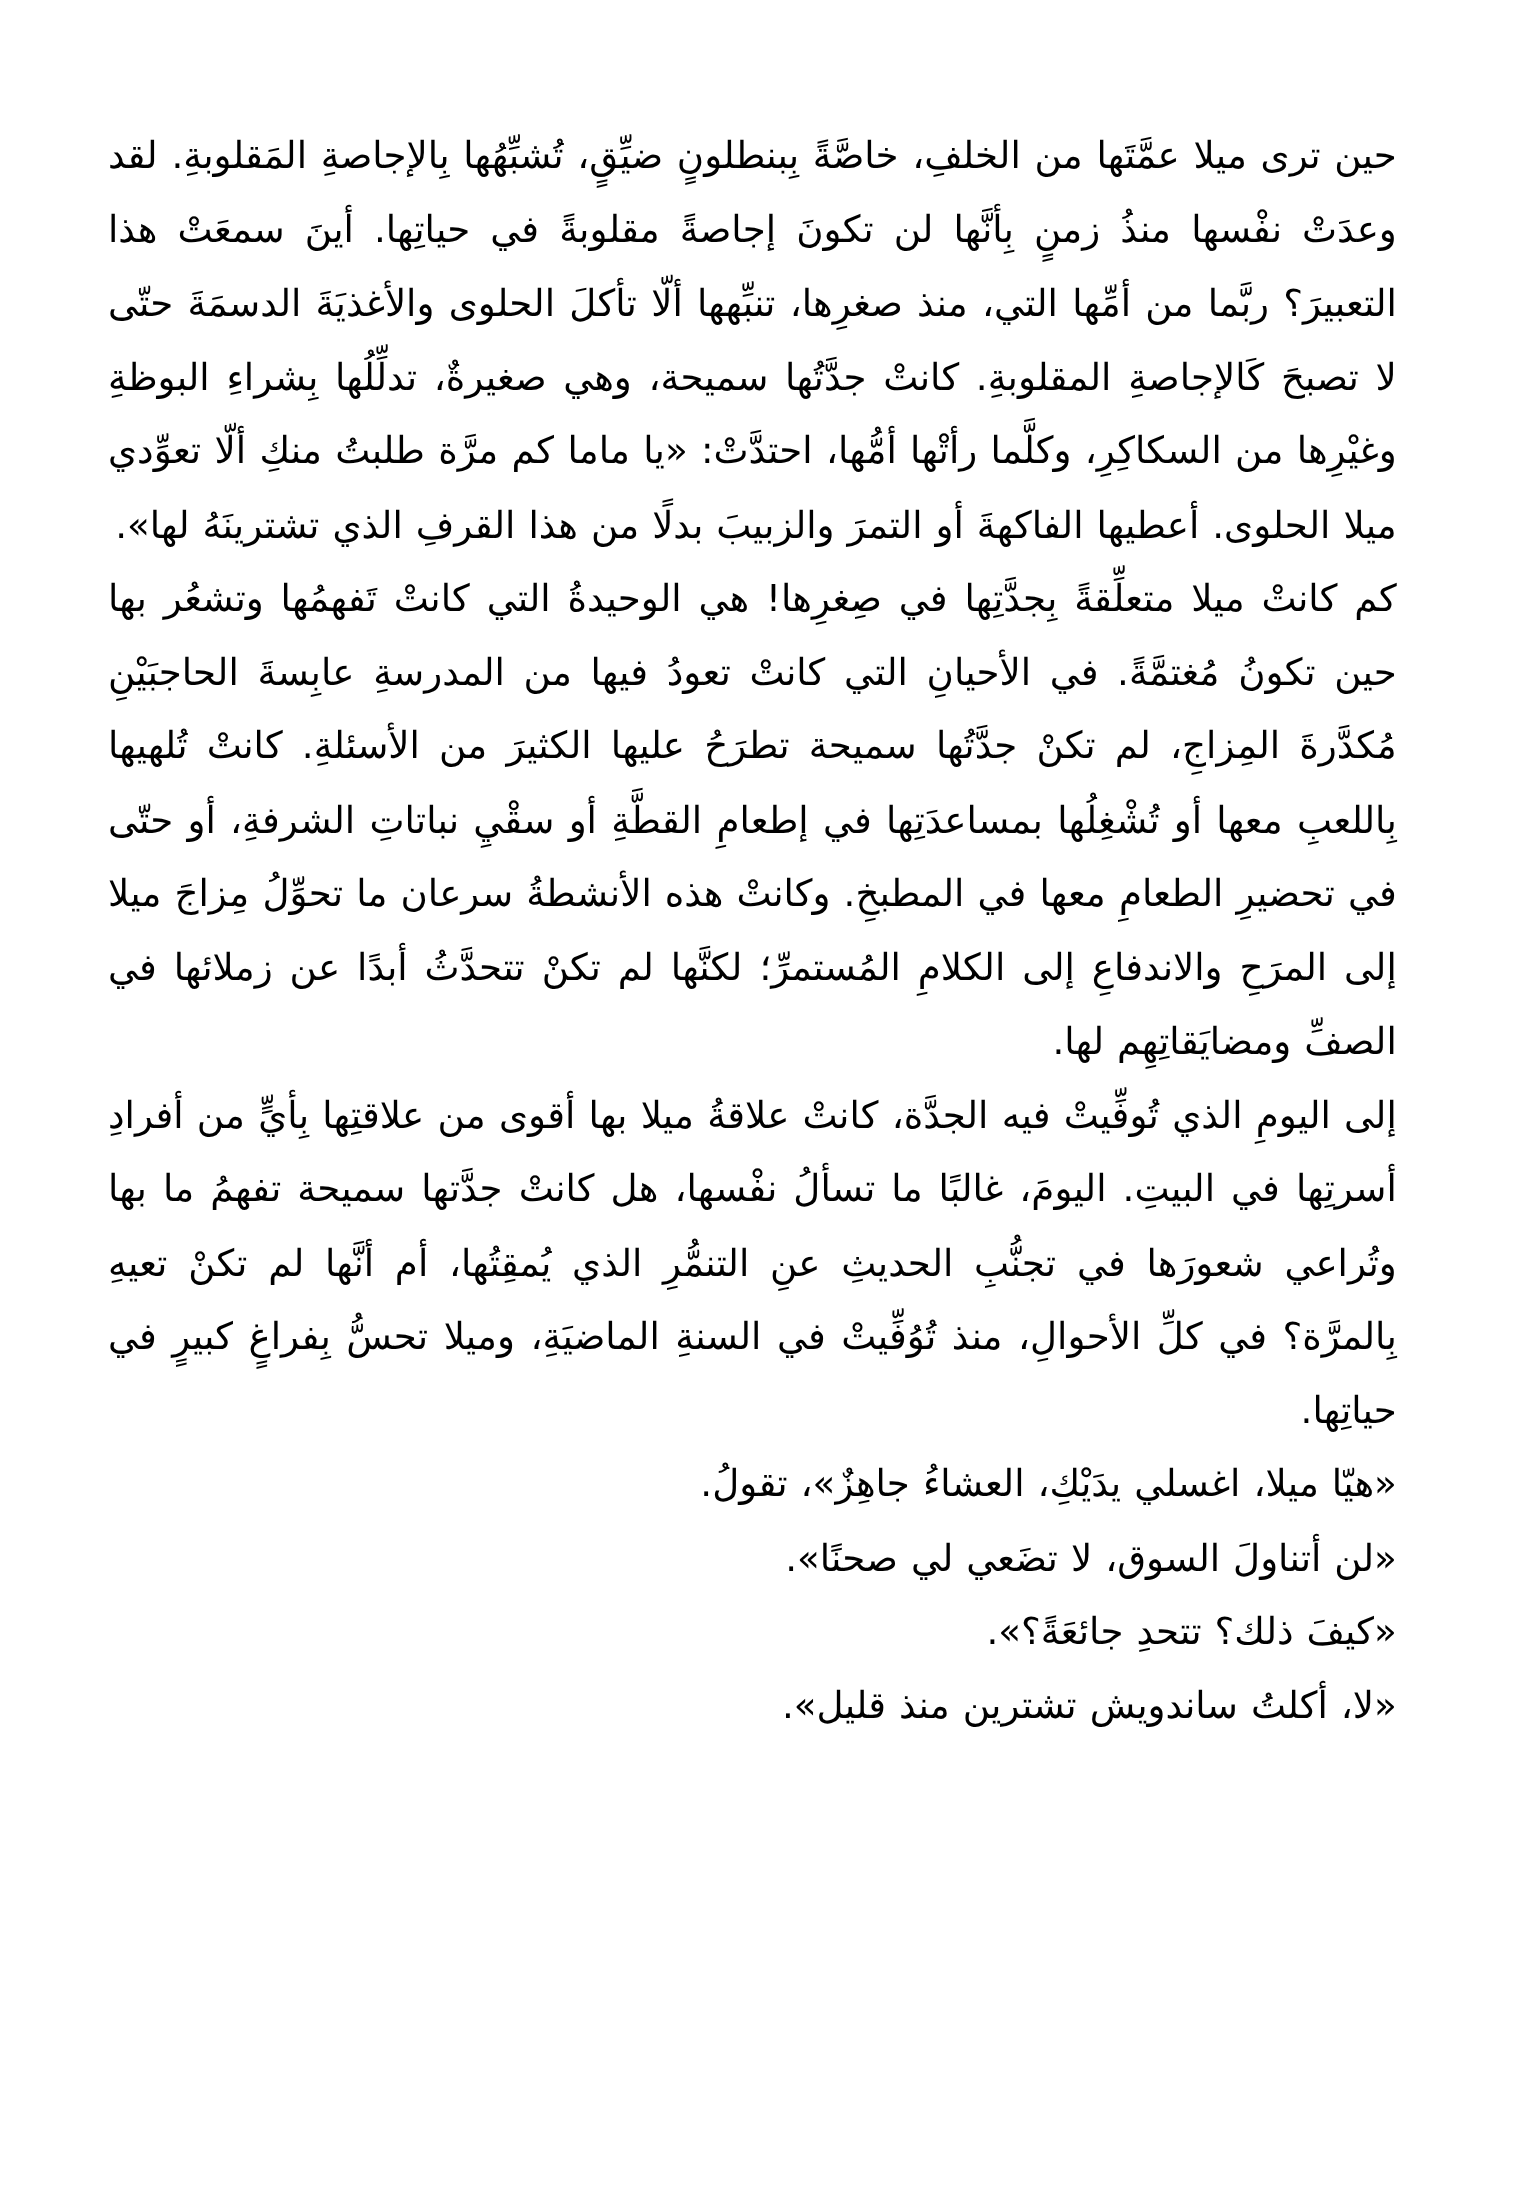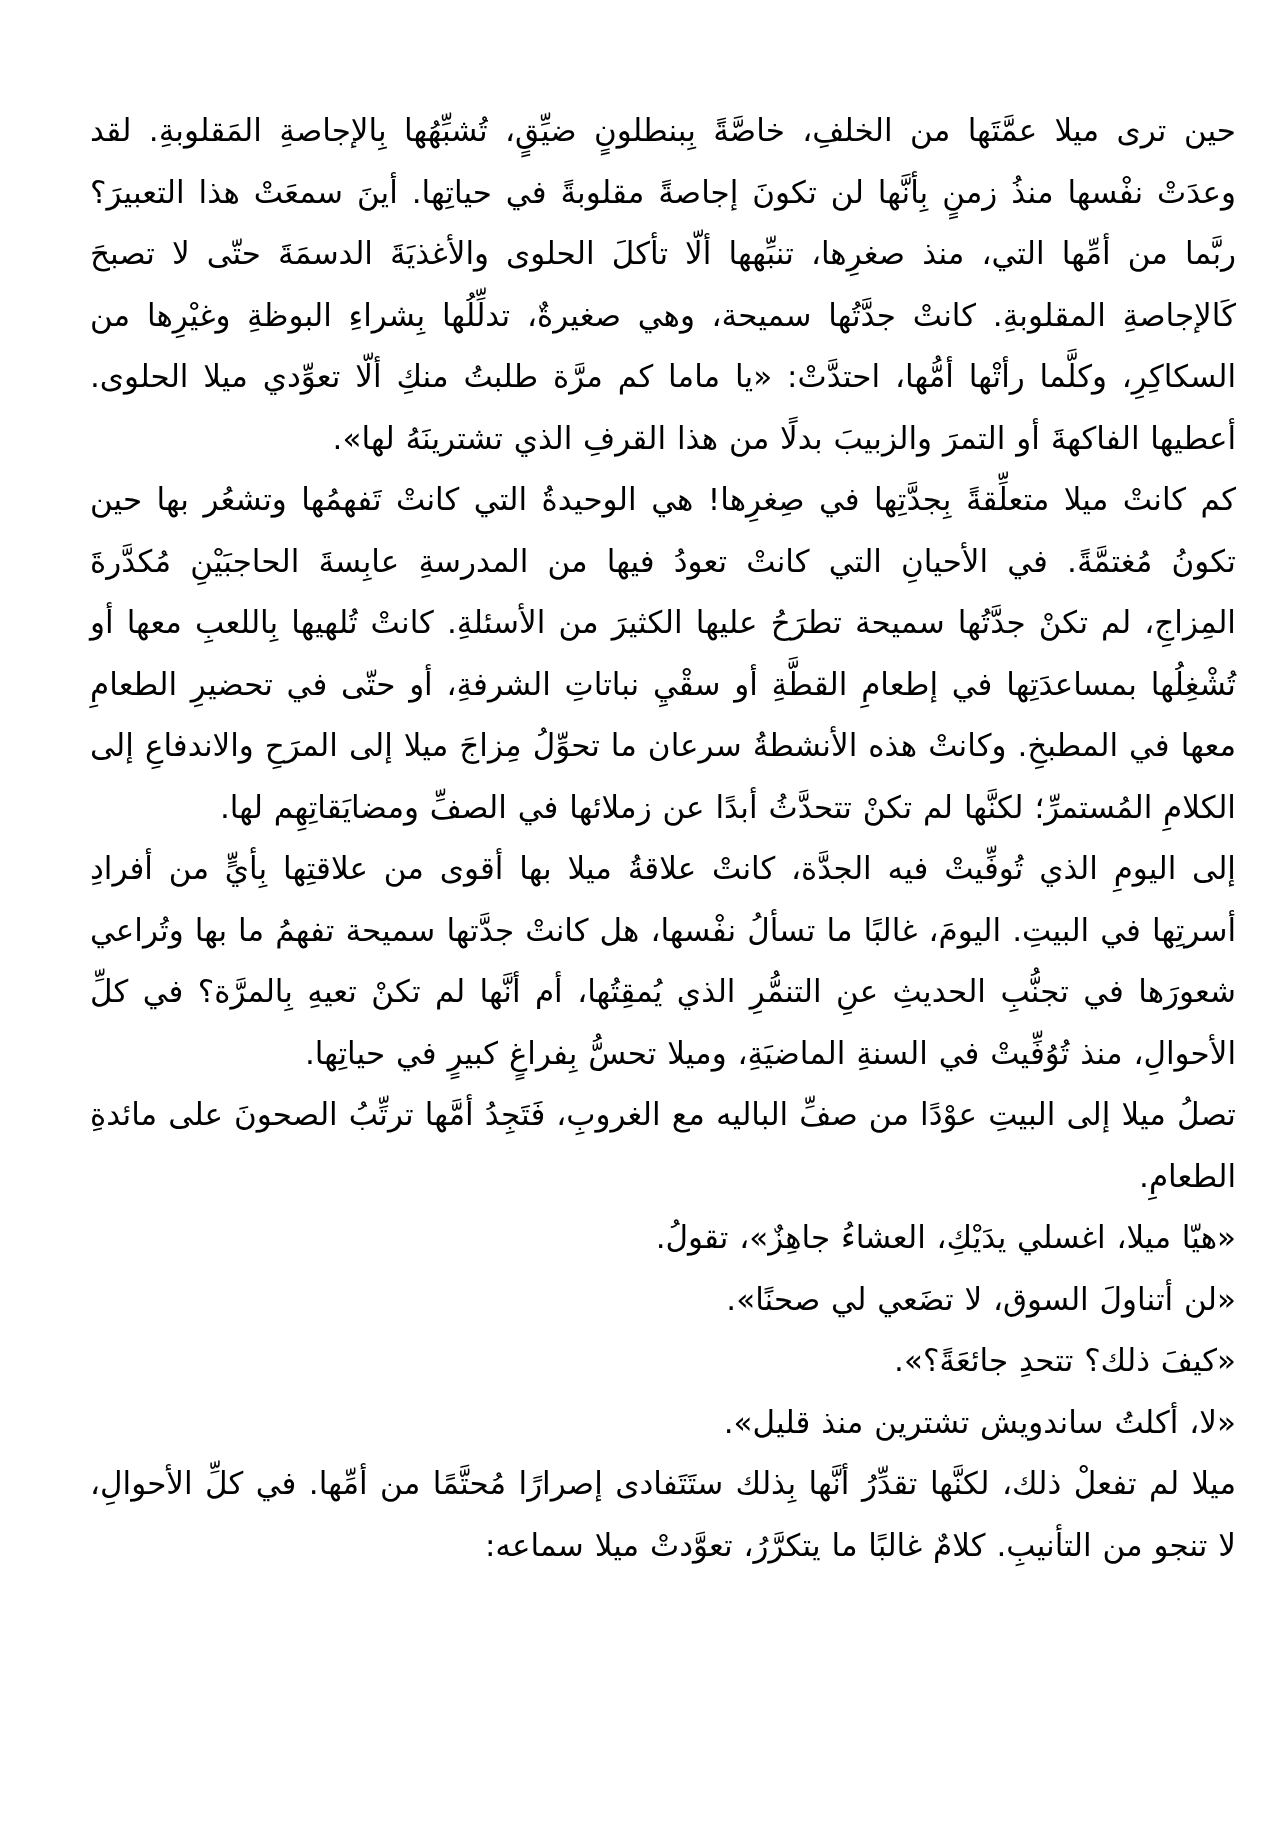--- a/index.html
+++ b/index.html
@@ -11,21 +11,21 @@
     width: 1280px;
     height: 1840px;
     overflow: hidden;
     font-family: "DejaVu Sans", sans-serif;
   }
   .page {
     direction: rtl;
     box-sizing: border-box;
     width: 1280px;
     height: 1840px;
-    padding: 100px 44px 40px 90px;
+    padding: 100px 116px 40px 90px;
     background: #ffffff;
     color: #000000;
   }
   .page p {
     margin: 0;
     padding: 0;
     font-size: 31px;
     line-height: 61.5px;
     text-align: justify;
     text-align-last: right;
@@ -33,19 +33,17 @@
     color: #000000;
   }
 </style>
 </head>
 <body>
 
 <div class="page">
   <p>حين ترى ميلا عمَّتَها من الخلفِ، خاصَّةً بِبنطلونٍ ضيِّقٍ، تُشبِّهُها بِالإجاصةِ المَقلوبةِ. لقد وعدَتْ نفْسها منذُ زمنٍ بِأنَّها لن تكونَ إجاصةً مقلوبةً في حياتِها. أينَ سمعَتْ هذا التعبيرَ؟ ربَّما من أمِّها التي، منذ صغرِها، تنبِّهها ألّا تأكلَ الحلوى والأغذيَةَ الدسمَةَ حتّى لا تصبحَ كَالإجاصةِ المقلوبةِ. كانتْ جدَّتُها سميحة، وهي صغيرةٌ، تدلِّلُها بِشراءِ البوظةِ وغيْرِها من السكاكِرِ، وكلَّما رأتْها أمُّها، احتدَّتْ: «يا ماما كم مرَّة طلبتُ منكِ ألّا تعوِّدي ميلا الحلوى. أعطيها الفاكهةَ أو التمرَ والزبيبَ بدلًا من هذا القرفِ الذي تشترينَهُ لها».</p>
   <p>كم كانتْ ميلا متعلِّقةً بِجدَّتِها في صِغرِها! هي الوحيدةُ التي كانتْ تَفهمُها وتشعُر بها حين تكونُ مُغتمَّةً. في الأحيانِ التي كانتْ تعودُ فيها من المدرسةِ عابِسةَ الحاجبَيْنِ مُكدَّرةَ المِزاجِ، لم تكنْ جدَّتُها سميحة تطرَحُ عليها الكثيرَ من الأسئلةِ. كانتْ تُلهيها بِاللعبِ معها أو تُشْغِلُها بمساعدَتِها في إطعامِ القطَّةِ أو سقْيِ نباتاتِ الشرفةِ، أو حتّى في تحضيرِ الطعامِ معها في المطبخِ. وكانتْ هذه الأنشطةُ سرعان ما تحوِّلُ مِزاجَ ميلا إلى المرَحِ والاندفاعِ إلى الكلامِ المُستمرِّ؛ لكنَّها لم تكنْ تتحدَّثُ أبدًا عن زملائها في الصفِّ ومضايَقاتِهِم لها.</p>
   <p>إلى اليومِ الذي تُوفِّيتْ فيه الجدَّة، كانتْ علاقةُ ميلا بها أقوى من علاقتِها بِأيٍّ من أفرادِ أسرتِها في البيتِ. اليومَ، غالبًا ما تسألُ نفْسها، هل كانتْ جدَّتها سميحة تفهمُ ما بها وتُراعي شعورَها في تجنُّبِ الحديثِ عنِ التنمُّرِ الذي يُمقِتُها، أم أنَّها لم تكنْ تعيهِ بِالمرَّة؟ في كلِّ الأحوالِ، منذ تُوُفِّيتْ في السنةِ الماضيَةِ، وميلا تحسُّ بِفراغٍ كبيرٍ في حياتِها.</p>
-  <p>تصلُ ميلا إلى البيتِ عوْدًا من صفِّ الباليه مع الغروبِ، فَتَجِدُ أمَّها ترتِّبُ الصحونَ على مائدةِ الطعامِ.</p>
   <p>«هيّا ميلا، اغسلي يدَيْكِ، العشاءُ جاهِزٌ»، تقولُ.</p>
   <p>«لن أتناولَ السوق، لا تضَعي لي صحنًا».</p>
   <p>«كيفَ ذلك؟ تتحدِ جائعَةً؟».</p>
   <p>«لا، أكلتُ ساندويش تشترين منذ قليل».</p>
-  <p>ميلا لم تفعلْ ذلك، لكنَّها تقدِّرُ أنَّها بِذلك ستَتَفادى إصرارًا مُحتَّمًا من أمِّها. في كلِّ الأحوالِ، لا تنجو من التأنيبِ. كلامٌ غالبًا ما يتكرَّرُ، تعوَّدتْ ميلا سماعه:</p>
 </div>
 
 </body></html>

